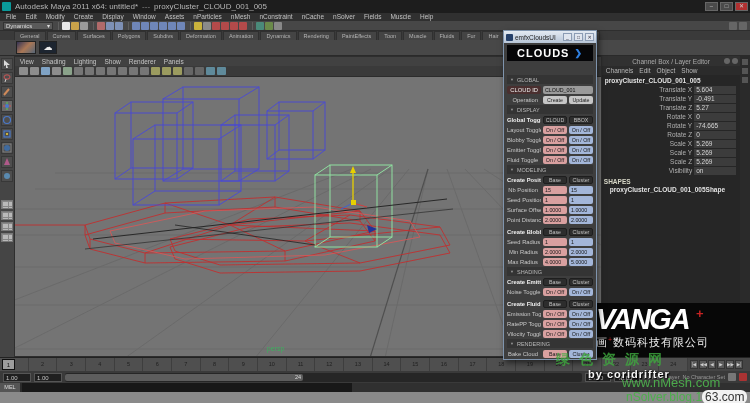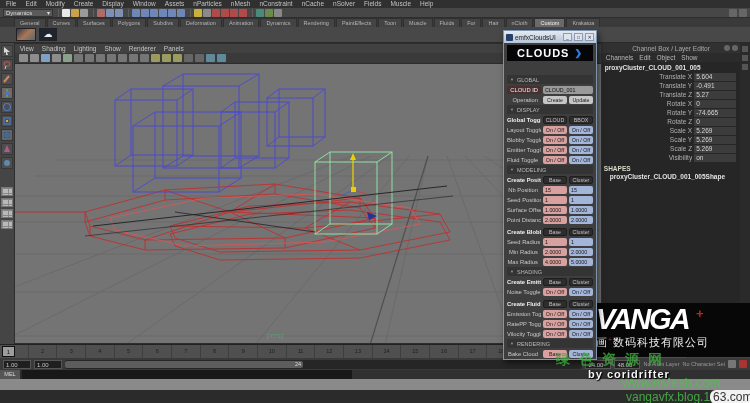--- a/index.html
+++ b/index.html
@@ -187,20 +187,31 @@
                color:rgba(80,190,80,.85); z-index:38; white-space:nowrap; }
   .wm-blog { position:absolute; left:626px; top:390px; font-size:12px; z-index:38;
              color:rgba(70,180,70,.9); white-space:nowrap; }
   .wm-blog .pill { background:#f2f2f2; color:#333; border-radius:6px; padding:0 3px; }
 </style>
 </head>
 <body>
 
 <div class="app">
 
+  <div class="titlebar">
+    <span class="maya-logo"></span>
+    <span>Autodesk Maya 2011 x64: untitled*</span>
+    <span class="tb-sep">---</span>
+    <span>proxyCluster_CLOUD_001_005</span>
+    <span class="winbtns">
+      <span class="winbtn">–</span>
+      <span class="winbtn">□</span>
+      <span class="winbtn close">✕</span>
+    </span>
+  </div>
 
   <div class="menubar">
 
   <span>File</span>
       <span>Edit</span>
       <span>Modify</span>
       <span>Create</span>
       <span>Display</span>
       <span>Window</span>
       <span>Assets</span>
@@ -800,16 +811,16 @@
     <span class="vanga-plus1">+</span>
     <div class="vanga-cn">
       <span>画</span><span class="vanga-plus2">+</span><span>数码科技有限公司</span>
     </div>
   </div>
 
   <div class="wm-green">绿色资源网</div>
   <div class="wm-credit">by coridrifter</div>
   <div class="wm-downcc">www.nMesh.com</div>
   <div class="wm-blog">
-    <span>vangavfx.blog.1</span><span class="pill">63.com</span>
+    <span>nSolver.blog.1</span><span class="pill">63.com</span>
   </div>
 
 </div>
 
 </body></html>

